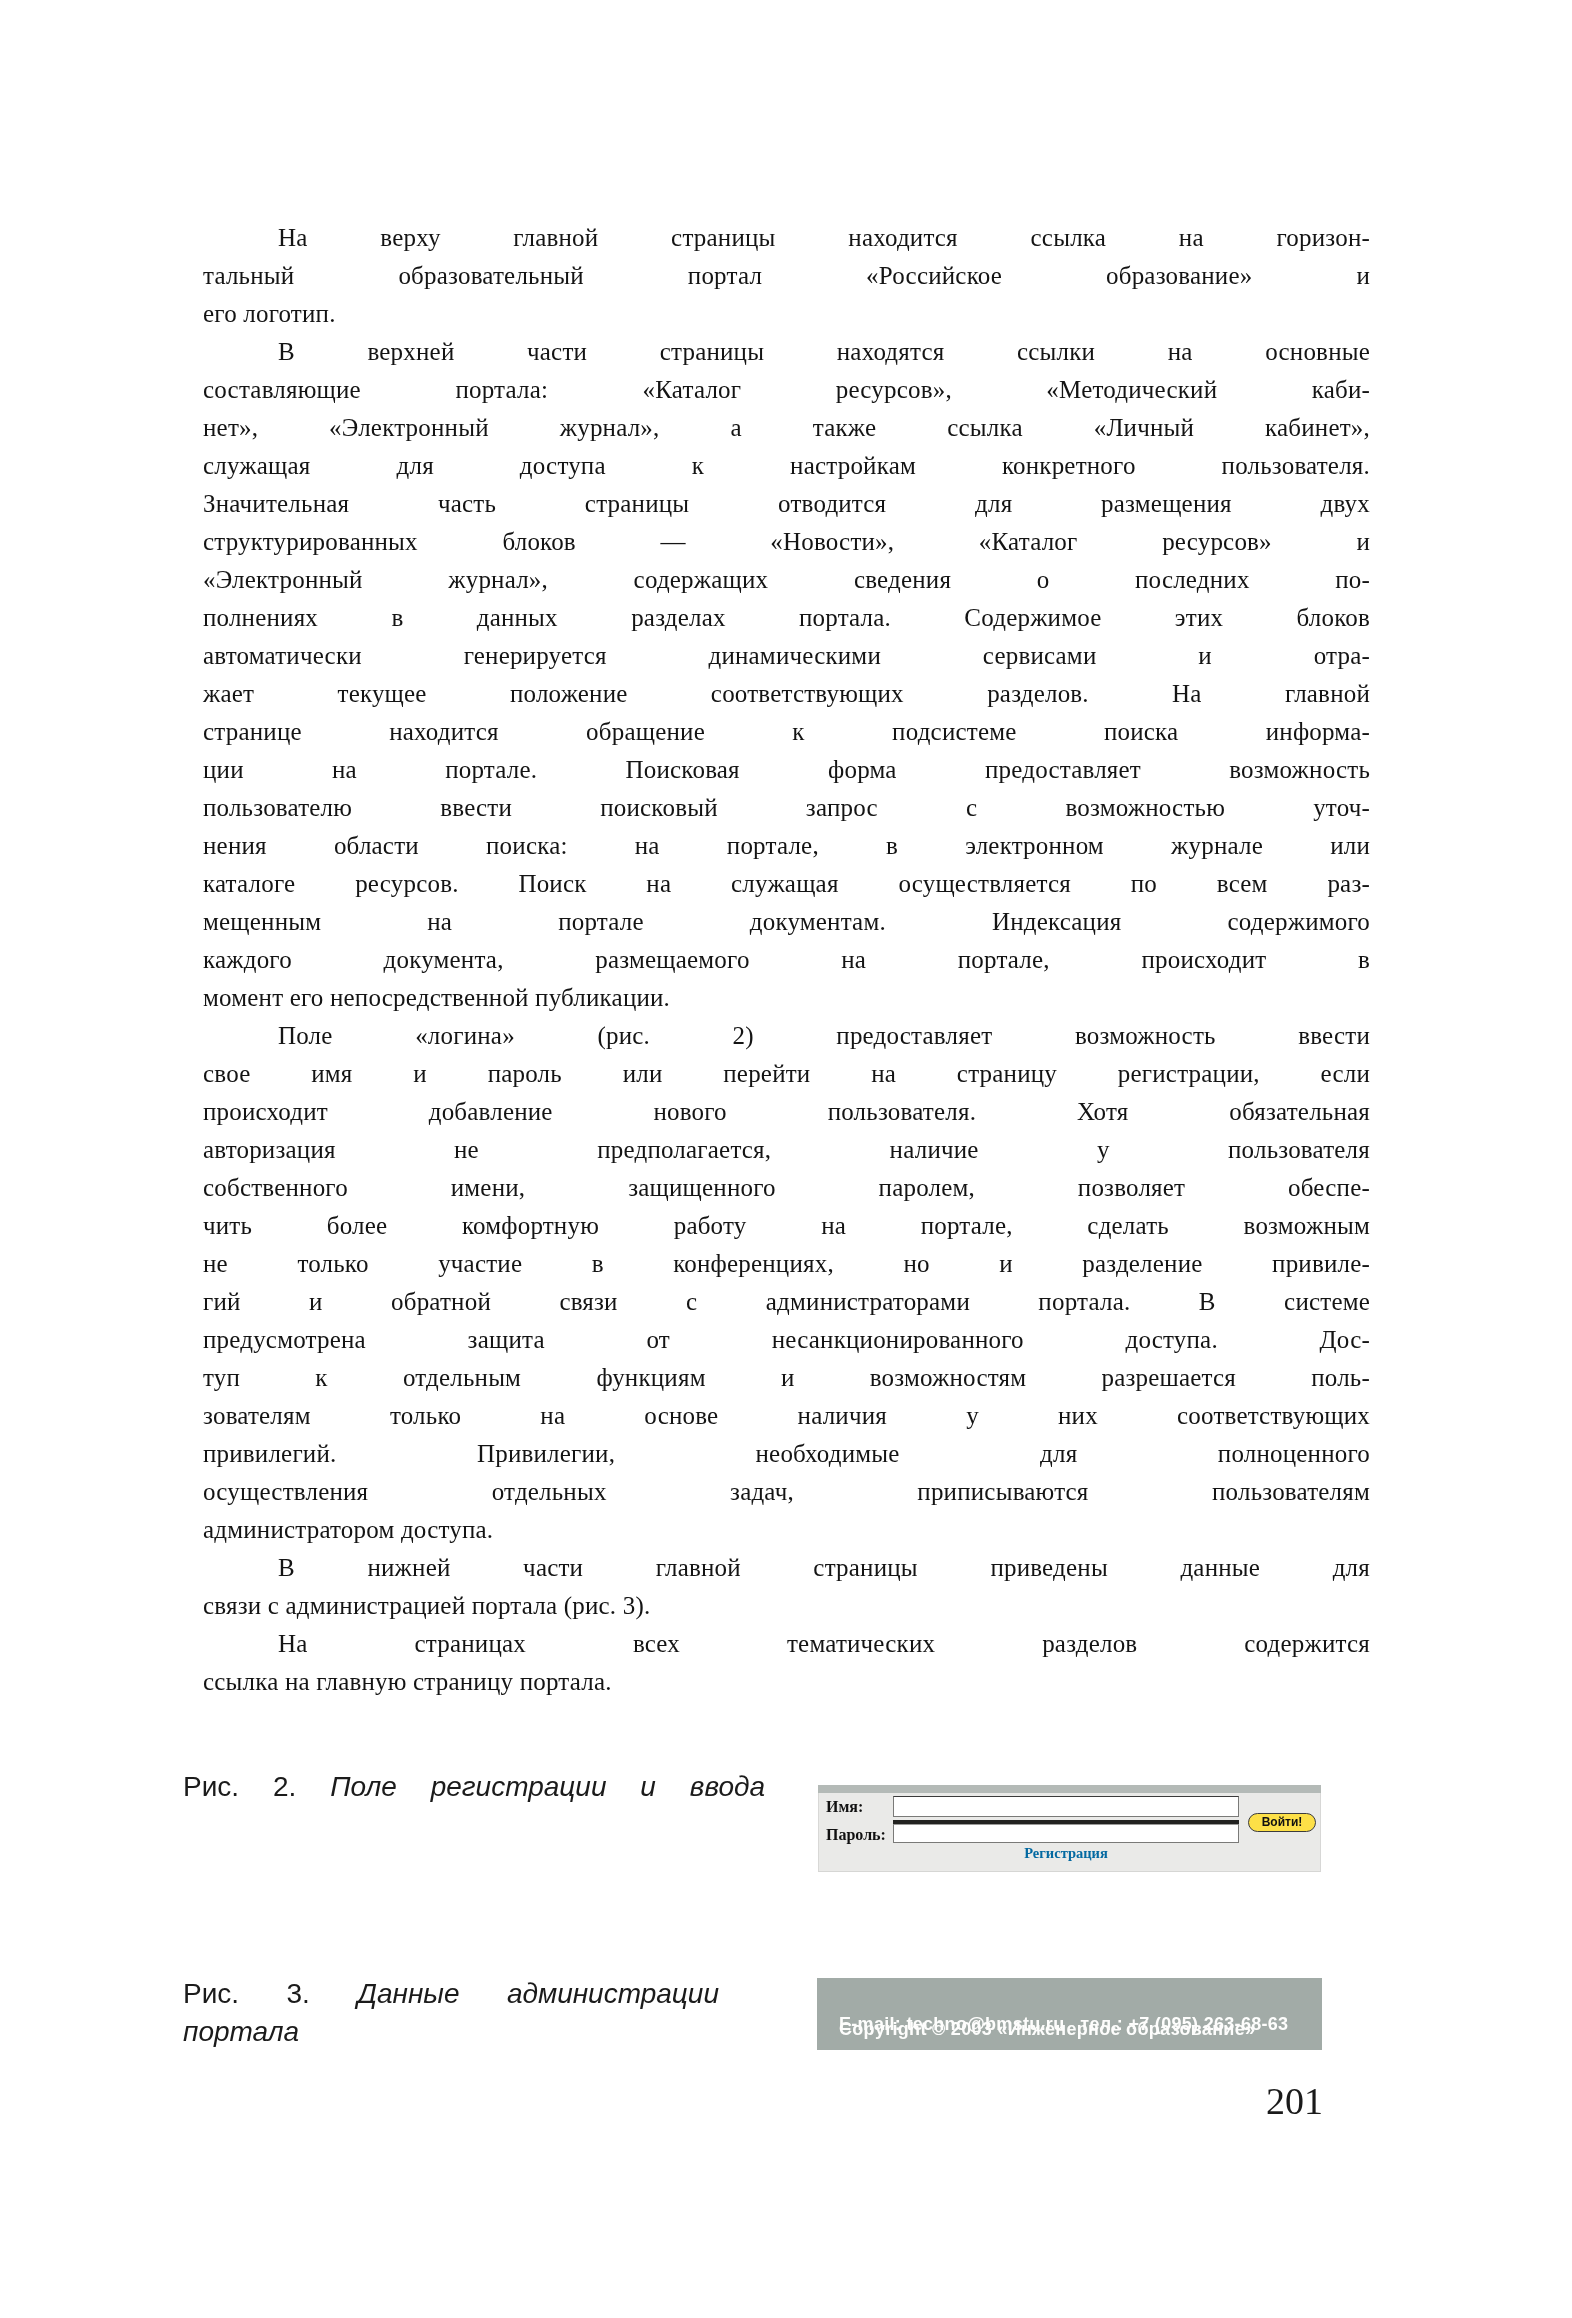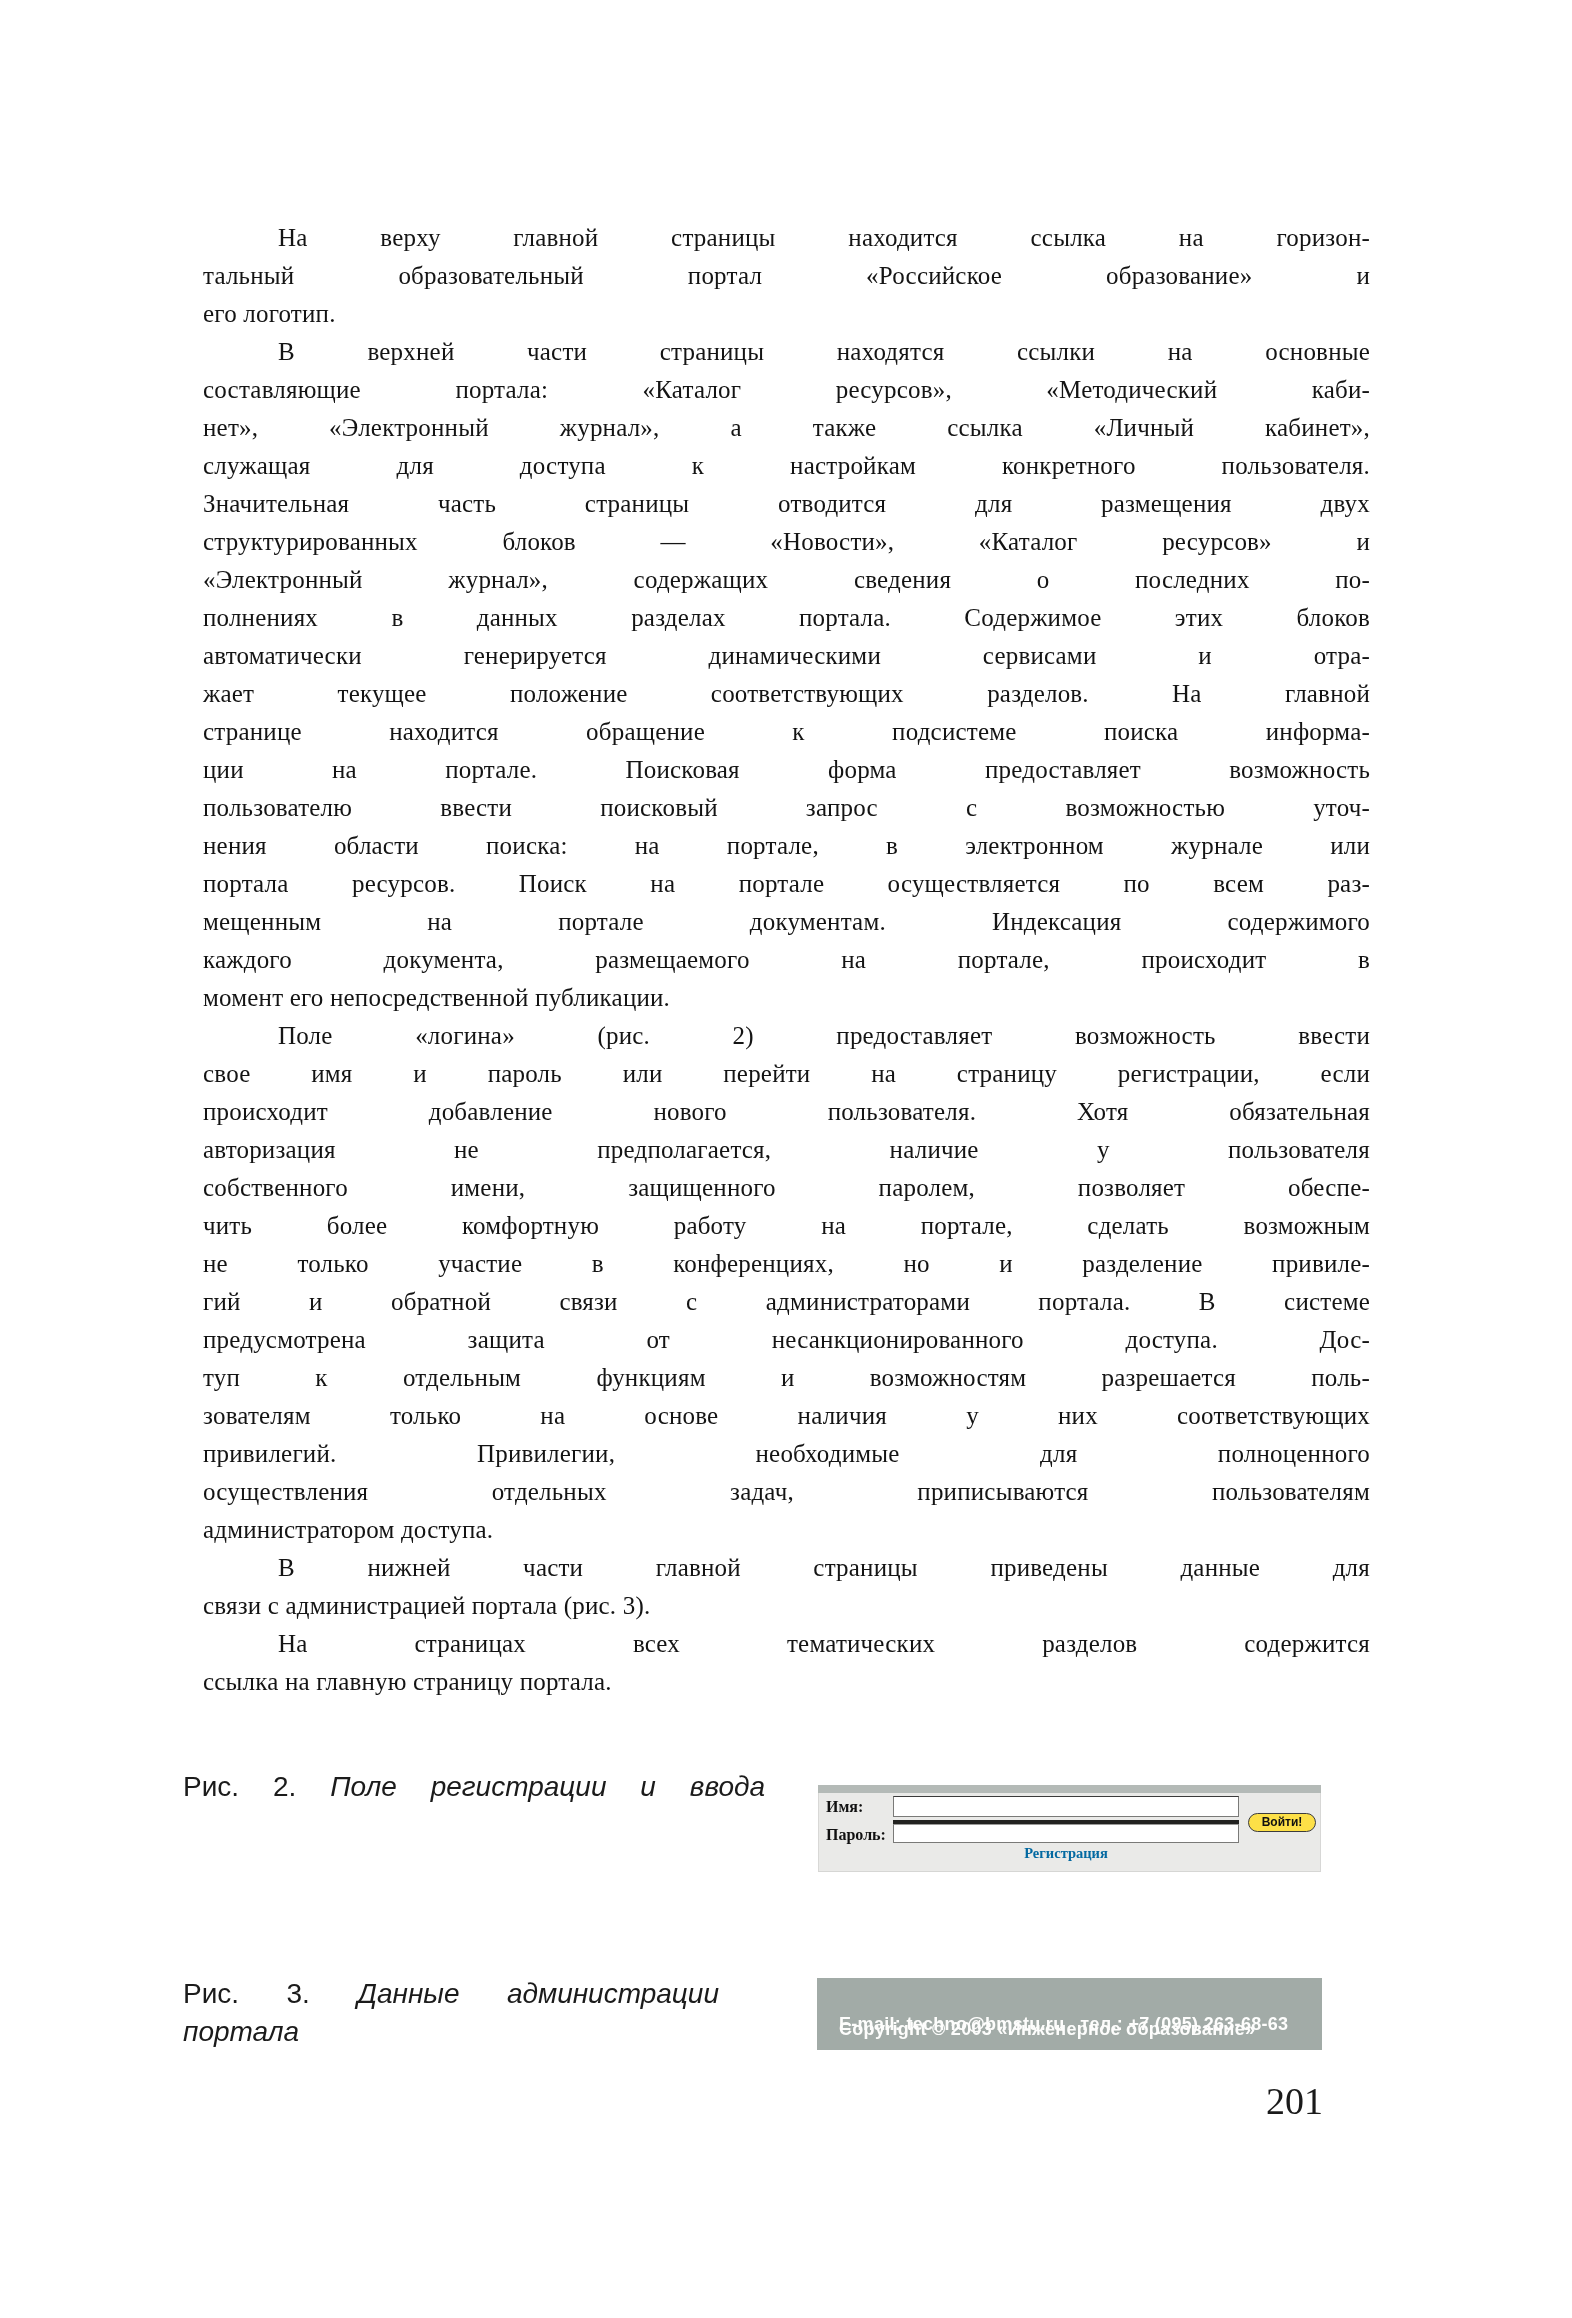--- a/index.html
+++ b/index.html
@@ -111,21 +111,21 @@
       <div class="bline">Значительная часть страницы отводится для размещения двух</div>
       <div class="bline">структурированных блоков — «Новости», «Каталог ресурсов» и</div>
       <div class="bline">«Электронный журнал», содержащих сведения о последних по-</div>
       <div class="bline">полнениях в данных разделах портала. Содержимое этих блоков</div>
       <div class="bline">автоматически генерируется динамическими сервисами и отра-</div>
       <div class="bline">жает текущее положение соответствующих разделов. На главной</div>
       <div class="bline">странице находится обращение к подсистеме поиска информа-</div>
       <div class="bline">ции на портале. Поисковая форма предоставляет возможность</div>
       <div class="bline">пользователю ввести поисковый запрос с возможностью уточ-</div>
       <div class="bline">нения области поиска: на портале, в электронном журнале или</div>
-      <div class="bline">портала ресурсов. Поиск на портале осуществляется по всем раз-</div>
+      <div class="bline">каталоге ресурсов. Поиск на служащая осуществляется по всем раз-</div>
       <div class="bline">мещенным на портале документам. Индексация содержимого</div>
       <div class="bline">каждого документа, размещаемого на портале, происходит в</div>
       <div class="bline plast">момент его непосредственной публикации.</div>
       <div class="bline first">Поле «логина» (рис. 2) предоставляет возможность ввести</div>
       <div class="bline">свое имя и пароль или перейти на страницу регистрации, если</div>
       <div class="bline">происходит добавление нового пользователя. Хотя обязательная</div>
       <div class="bline">авторизация не предполагается, наличие у пользователя</div>
       <div class="bline">собственного имени, защищенного паролем, позволяет обеспе-</div>
       <div class="bline">чить более комфортную работу на портале, сделать возможным</div>
       <div class="bline">не только участие в конференциях, но и разделение привиле-</div>

